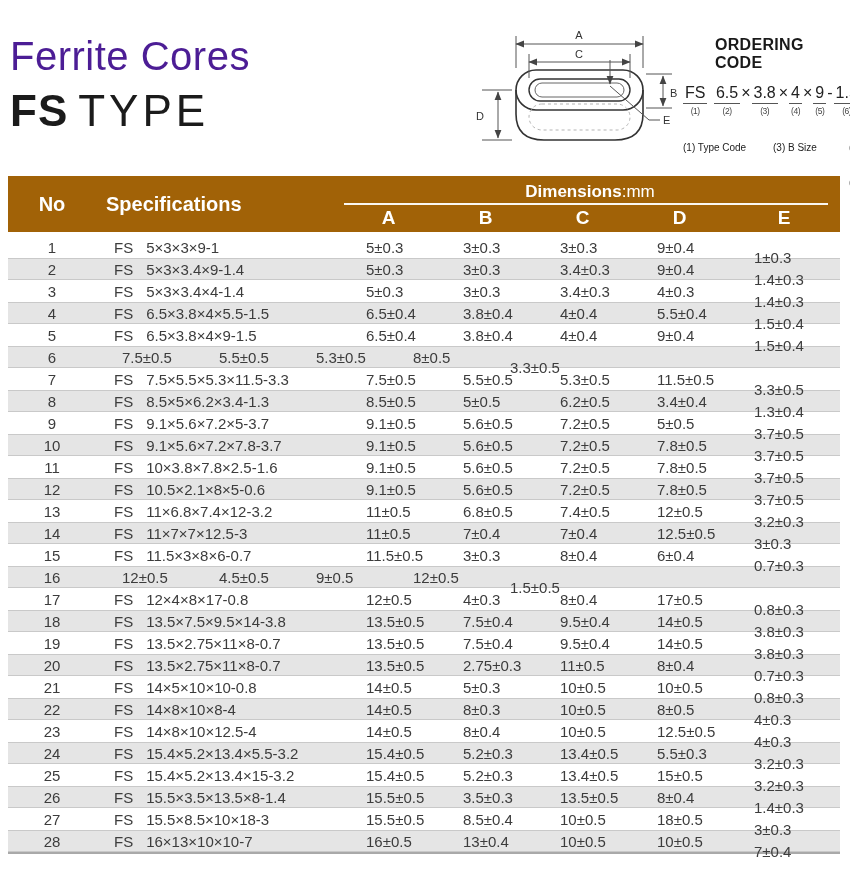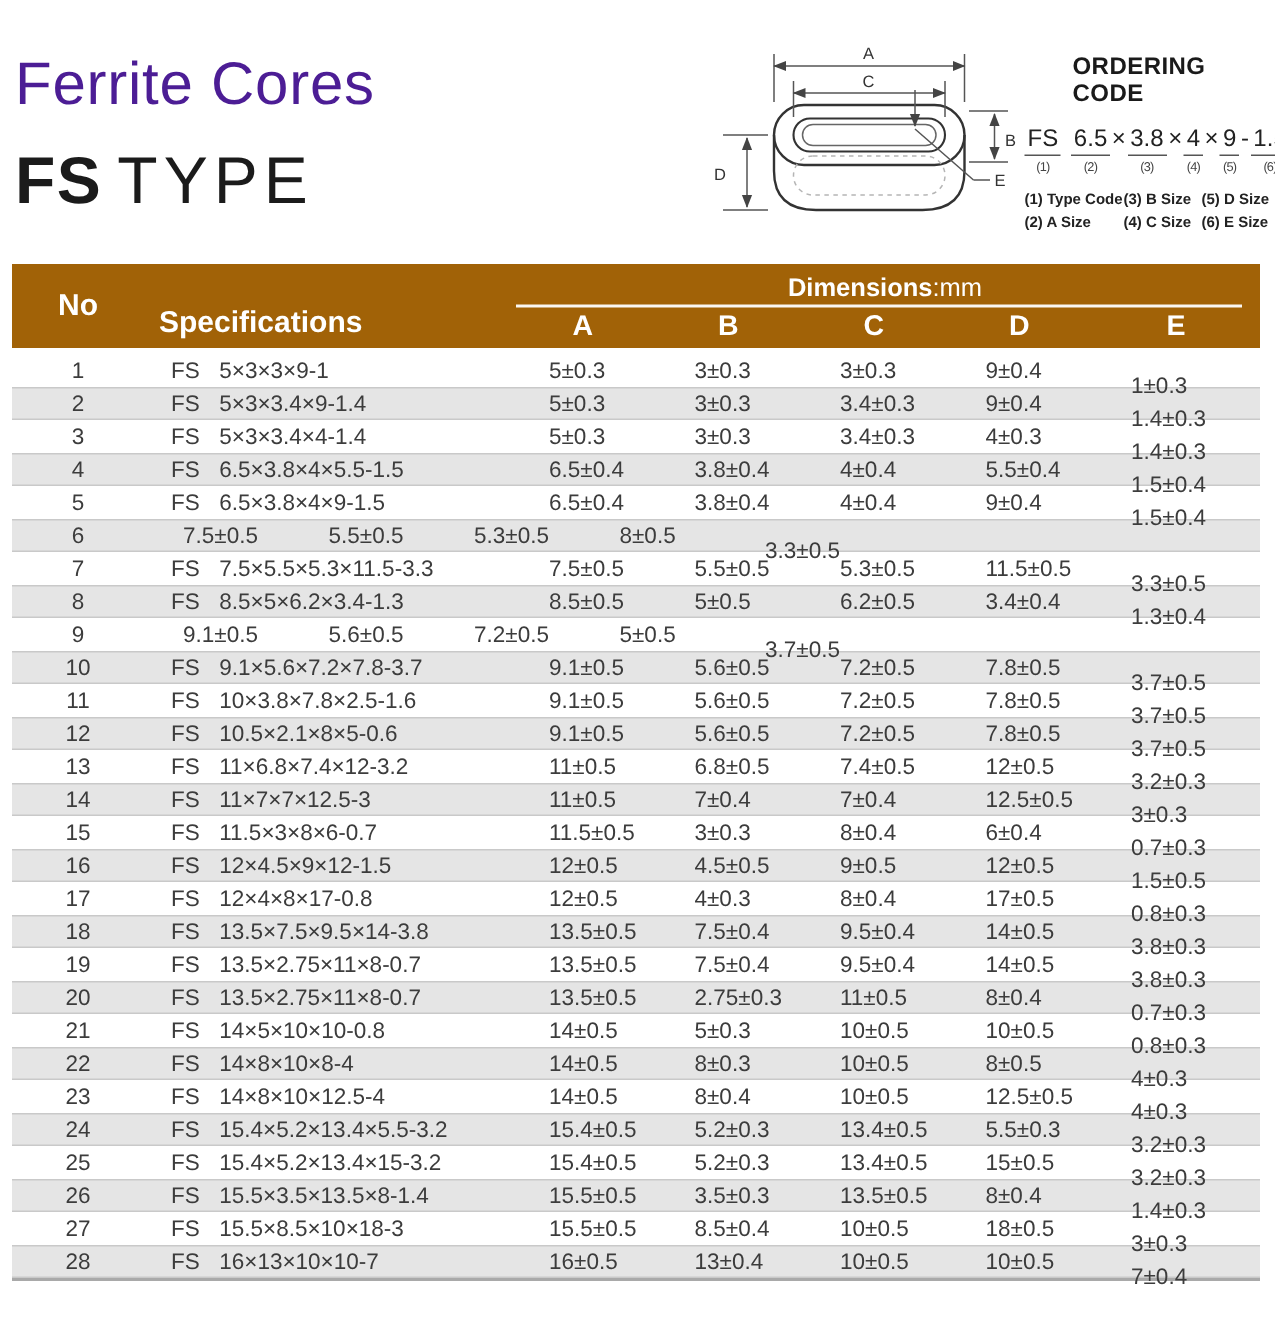--- a/index.html
+++ b/index.html
@@ -4,46 +4,46 @@
 <style>
   html,body{margin:0;padding:0;}
   body{
     width:850px;height:878px;position:relative;overflow:hidden;
     background:#ffffff;font-family:"Liberation Sans",sans-serif;
     -webkit-font-smoothing:antialiased;
   }
   
   .title-block{position:absolute;left:10px;top:34px;}
   .main-title{margin:0;font-size:40px;font-weight:400;color:#4c1d95;letter-spacing:.5px;}
-  .type-line{margin-top:20px;font-size:44px;color:#1b1b1b;line-height:1;}
+  .type-line{margin-top:10px;font-size:44px;color:#1b1b1b;line-height:1;}
   .type-line .fs{font-weight:800;letter-spacing:1px;}
   .type-line .type{font-weight:400;margin-left:10px;letter-spacing:4px;}
 
   
   .diagram{position:absolute;left:466px;top:8px;}
   .diagram text{font-family:"Liberation Sans",sans-serif;font-size:11px;fill:#333;}
 
   
   .ordering{position:absolute;left:683px;top:36px;width:164px;color:#1a1a1a;}
   .ord-title{font-size:16px;font-weight:700;letter-spacing:.3px;margin-left:32px;}
   .ord-code{margin-top:12px;display:flex;align-items:flex-start;font-size:16px;color:#222;}
   .op{display:inline-flex;flex-direction:column;align-items:center;}
   .op-t{border-bottom:1.5px solid #555;padding:0 2px 1px 2px;white-space:pre;}
   .op-n{font-size:8.5px;color:#444;margin-top:2px;letter-spacing:-.5px;}
   .op-sep{padding:0 1px;white-space:pre;}
-  .ord-legend{margin-top:12px;display:grid;grid-template-columns:66px 52px 46px;row-gap:4px;
-              font-size:10px;font-weight:700;color:#222;white-space:nowrap;}
+  .ord-legend{margin-top:26px;display:grid;grid-template-columns:66px 52px 46px;row-gap:4px;
+              font-size:10px;font-weight:400;color:#222;white-space:nowrap;gap:24px;}
 
   
   .spec-table{position:absolute;left:8px;top:176px;width:832px;}
   .thead{position:relative;height:56px;background:#a16207;color:#fff;}
   .th-no{position:absolute;left:0;top:0;width:88px;height:56px;line-height:56px;
          text-align:center;font-size:20px;font-weight:700;}
   .th-spec{position:absolute;left:98px;top:0;height:72px;line-height:56px;
-           font-size:20px;font-weight:700;margin-top:11px;}
+           font-size:20px;font-weight:700;}
   .th-dims{position:absolute;left:332px;right:0;top:0;height:48px;}
   .dims-title{height:27px;line-height:31px;text-align:center;font-size:17px;}
   .dims-title .dt-main{font-weight:700;}
   .dims-title .dt-unit{font-weight:400;}
   .dims-line{height:0;border-top:2px solid rgba(255,255,255,.95);margin:0 12px 0 4px;}
   .dims-cols{display:flex;height:26px;align-items:center;}
   .dims-cols .dc{width:97px;text-align:center;font-size:19px;font-weight:700;}
   .dims-cols .dc:last-child{flex:1;}
 
   .tbody{margin-top:4px;border-bottom:2px solid #a9a9a9;}
@@ -245,20 +245,21 @@
         <div class="c-no">8</div>
         <div class="c-spec"><span class="fs">FS</span><span class="sz">8.5×5×6.2×3.4-1.3</span></div>
         <div class="c-dim c-a">8.5±0.5</div>
         <div class="c-dim c-b">5±0.5</div>
         <div class="c-dim c-c">6.2±0.5</div>
         <div class="c-dim c-d">3.4±0.4</div>
         <div class="c-dim c-e">1.3±0.4</div>
       </div>
       <div class="row">
         <div class="c-no">9</div>
+        <div class="c-spec"><span class="fs">FS</span><span class="sz">9.1×5.6×7.2×5-3.7</span></div>
         <div class="c-dim c-a">9.1±0.5</div>
         <div class="c-dim c-b">5.6±0.5</div>
         <div class="c-dim c-c">7.2±0.5</div>
         <div class="c-dim c-d">5±0.5</div>
         <div class="c-dim c-e">3.7±0.5</div>
       </div>
       <div class="row alt">
         <div class="c-no">10</div>
         <div class="c-spec"><span class="fs">FS</span><span class="sz">9.1×5.6×7.2×7.8-3.7</span></div>
         <div class="c-dim c-a">9.1±0.5</div>
@@ -307,21 +308,20 @@
         <div class="c-no">15</div>
         <div class="c-spec"><span class="fs">FS</span><span class="sz">11.5×3×8×6-0.7</span></div>
         <div class="c-dim c-a">11.5±0.5</div>
         <div class="c-dim c-b">3±0.3</div>
         <div class="c-dim c-c">8±0.4</div>
         <div class="c-dim c-d">6±0.4</div>
         <div class="c-dim c-e">0.7±0.3</div>
       </div>
       <div class="row alt">
         <div class="c-no">16</div>
-        <div class="c-spec"><span class="fs">FS</span><span class="sz">12×4.5×9×12-1.5</span></div>
         <div class="c-dim c-a">12±0.5</div>
         <div class="c-dim c-b">4.5±0.5</div>
         <div class="c-dim c-c">9±0.5</div>
         <div class="c-dim c-d">12±0.5</div>
         <div class="c-dim c-e">1.5±0.5</div>
       </div>
       <div class="row">
         <div class="c-no">17</div>
         <div class="c-spec"><span class="fs">FS</span><span class="sz">12×4×8×17-0.8</span></div>
         <div class="c-dim c-a">12±0.5</div>

